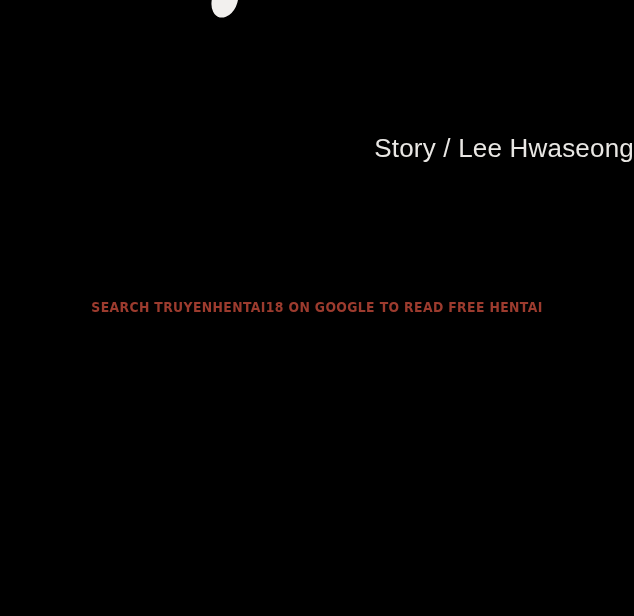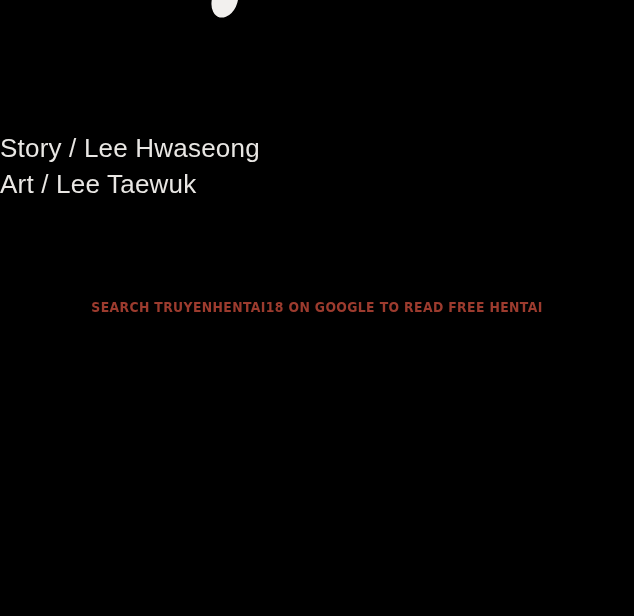--- a/index.html
+++ b/index.html
@@ -28,21 +28,21 @@
     height: 52px;
     background: #f2f0ee;
     border-radius: 50% 50% 60% 40% / 70% 60% 40% 30%;
     transform: rotate(8deg);
   }
   .credits {
     position: absolute;
     left: 0;
     right: 0;
     top: 130px;
-    text-align: left;
+    text-align: right;
     color: #e9e7e4;
     font-size: 26px;
     line-height: 36px;
     letter-spacing: 0.2px;
   }
   .credits .line {
     display: block;
   }
   .promo {
     position: absolute;
@@ -60,18 +60,17 @@
 </style>
 </head>
 <body>
 
 <div class="page">
 
   <div class="top-mark"></div>
 
   <div class="credits">
     <span class="line">Story / Lee Hwaseong</span>
-    <span class="line">Art / Lee Taewuk</span>
   </div>
 
   <div class="promo">SEARCH TRUYENHENTAI18 ON GOOGLE TO READ FREE HENTAI</div>
 
 </div>
 
 </body></html>

